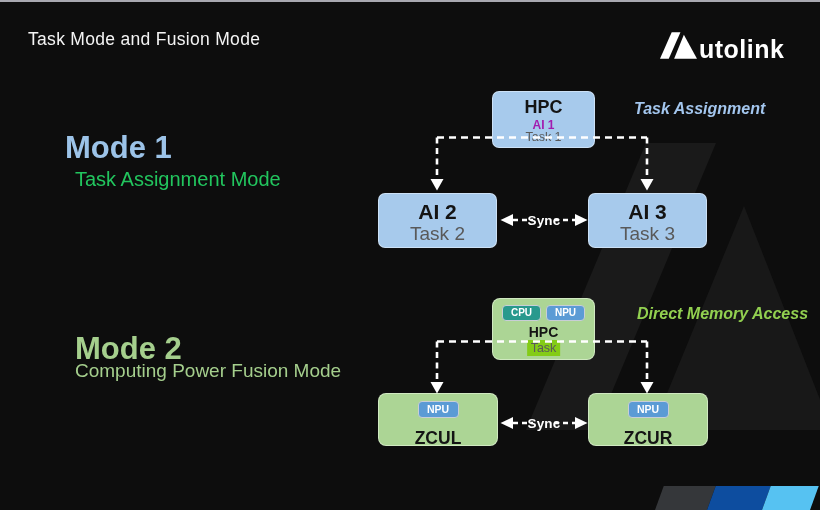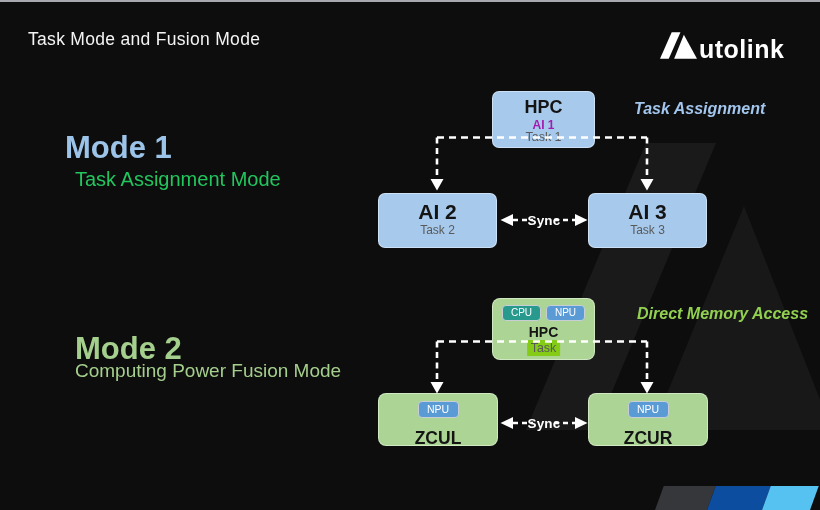--- a/index.html
+++ b/index.html
@@ -27,27 +27,27 @@
   .box{position:absolute;box-sizing:border-box;text-align:center;z-index:1;}
   .bluebox{background:#a7caec;border:1px solid rgba(235,244,255,.55);border-radius:7px;}
   .greenbox{background:#acd595;border:1px solid rgba(238,250,230,.55);border-radius:8px;}
   .hpc1{left:492px;top:91px;width:103px;height:57px;}
   .hpc1 .t1{font-size:18px;font-weight:bold;color:#141414;margin-top:5px;line-height:1.15;}
   .hpc1 .t2{font-size:12px;font-weight:bold;color:#a21caf;line-height:1.2;}
   .tasklabel{position:absolute;bottom:2px;left:50%;transform:translateX(-50%);
     font-size:12.5px;color:#595959;background:#a7caec;padding:0 4px;z-index:3;line-height:1.3;}
   .ai{width:119px;height:55px;}
   .ai .t1{font-size:21px;font-weight:bold;color:#141414;margin-top:6px;line-height:1.1;}
-  .ai .t2{font-size:12px;color:#595959;line-height:1.2;}
+  .ai .t2{font-size:19px;color:#595959;line-height:1.2;}
   .ai2{left:378px;top:193px;}
   .ai3{left:588px;top:193px;}
   .hpc2{left:492px;top:298px;width:103px;height:62px;}
   .chiprow{display:flex;justify-content:center;gap:5px;margin-top:6px;}
   .chip{box-sizing:border-box;display:flex;align-items:center;justify-content:center;
-    border:1.5px solid #c8ced6;border-radius:4px;color:#fff;font-weight:normal;font-size:10px;
+    border:1.5px solid #c8ced6;border-radius:4px;color:#fff;font-weight:bold;font-size:10px;
     width:39px;height:16px;line-height:1;}
   .chip.cpu{background:#28998d;}
   .chip.npu{background:#5b9bd5;}
   .hpc2 .t1{font-size:14px;font-weight:bold;color:#141414;margin-top:3px;line-height:1.2;}
   .hpc2 .tasklabel{background:#84cc16;bottom:3px;}
   .zcu{width:120px;height:53px;}
   .zcu .chiprow{margin-top:7px;}
   .zcu .chip{width:41px;height:17px;font-size:10.5px;}
   .zcu .t1{font-size:17.5px;font-weight:bold;color:#141414;margin-top:10px;line-height:1.2;}
   .zcul{left:378px;top:393px;}

